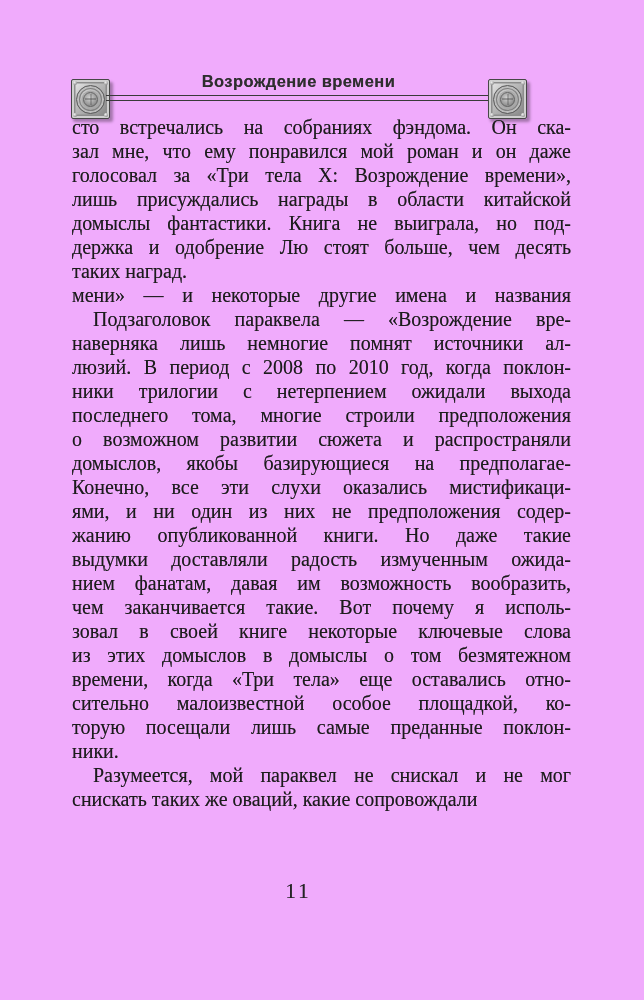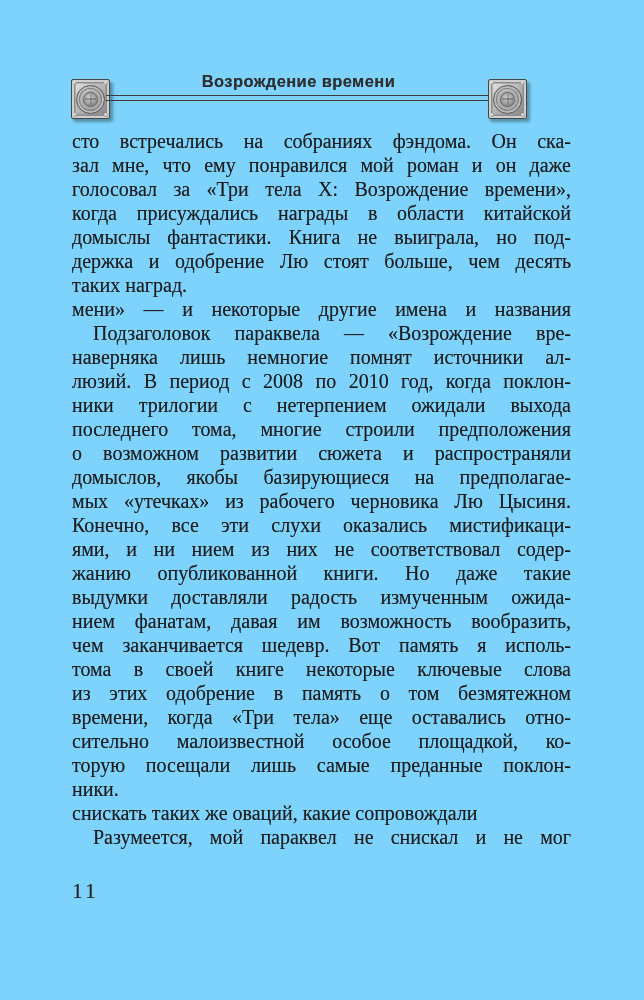--- a/index.html
+++ b/index.html
@@ -5,21 +5,21 @@
   html,body { margin:0; padding:0; }
   body {
     width:644px; height:1000px;
     background:#ffffff;
     font-family:"Liberation Serif", serif;
     position:relative;
     overflow:hidden;
   }
   .page {
     position:absolute; inset:0;
-    background:#7dd3fc;
+    background:#f0abfc;
     color:#1c1c1c;
   }
 
   
   .running-header { position:absolute; left:0; top:0; width:644px; height:130px; }
   .header-title {
     position:absolute; left:72px; top:70px; width:453px; height:22px;
     line-height:22px; text-align:center;
     font-family:"Liberation Sans", sans-serif;
     font-size:16.5px; font-weight:bold; letter-spacing:0.4px;
@@ -68,37 +68,37 @@
     position:absolute; width:4px; height:4px; border-radius:50%;
     background:radial-gradient(circle at 35% 30%, #f0f0f0 0%, #b0b0b0 55%, #5e5e5e 100%);
   }
   .rivet.tl { left:1px;  top:1px; }
   .rivet.tr { right:1px; top:1px; }
   .rivet.bl { left:1px;  bottom:1px; }
   .rivet.br { right:1px; bottom:1px; }
 
   
   .body-text {
-    position:absolute; left:72px; top:129px; width:499px;
+    position:absolute; left:72px; top:115px; width:499px;
     font-size:20px; color:#1c1c1c;
     text-shadow:0 0 0.4px rgba(25,25,25,0.5);
   }
   .paragraph { margin:0; padding:0; }
   .line {
     height:24px; line-height:24px;
     text-align:justify; text-align-last:justify;
     overflow:hidden;
   }
   .line.last   { text-align-last:left; }
   .line.indent { text-indent:21px; }
 
   
   .page-number {
     position:absolute; left:72px; top:878px; width:453px; height:26px;
-    line-height:26px; text-align:left;
+    line-height:26px; text-align:center;
     font-family:"Liberation Serif", serif;
     font-size:21.5px; letter-spacing:3px; color:#242424;
     text-shadow:0 0 0.4px rgba(25,25,25,0.5);
   }
 </style>
 </head>
 <body>
 
 <div class="page">
 
@@ -126,49 +126,48 @@
         <span class="medallion-core"></span>
       </span>
     </div>
   </div>
 
   <main class="body-text">
       <div class="paragraph">
         <div class="line">сто встречались на собраниях фэндома. Он ска-</div>
         <div class="line">зал мне, что ему понравился мой роман и он даже</div>
         <div class="line">голосовал за «Три тела X: Возрождение времени»,</div>
-        <div class="line">когда присуждались награды в области китайской</div>
+        <div class="line">лишь присуждались награды в области китайской</div>
         <div class="line">домыслы фантастики. Книга не выиграла, но под-</div>
         <div class="line">держка и одобрение Лю стоят больше, чем десять</div>
         <div class="line last">таких наград.</div>
       </div>
       <div class="paragraph">
         <div class="line">мени» — и некоторые другие имена и названия</div>
         <div class="line indent">Подзаголовок параквела — «Возрождение вре-</div>
         <div class="line">наверняка лишь немногие помнят источники ал-</div>
         <div class="line">люзий. В период с 2008 по 2010 год, когда поклон-</div>
         <div class="line">ники трилогии с нетерпением ожидали выхода</div>
         <div class="line">последнего тома, многие строили предположения</div>
         <div class="line">о возможном развитии сюжета и распространяли</div>
         <div class="line">домыслов, якобы базирующиеся на предполагае-</div>
-        <div class="line">мых «утечках» из рабочего черновика Лю Цысиня.</div>
         <div class="line">Конечно, все эти слухи оказались мистификаци-</div>
-        <div class="line">ями, и ни нием из них не соответствовал содер-</div>
+        <div class="line">ями, и ни один из них не предположения содер-</div>
         <div class="line">жанию опубликованной книги. Но даже такие</div>
         <div class="line">выдумки доставляли радость измученным ожида-</div>
         <div class="line">нием фанатам, давая им возможность вообразить,</div>
-        <div class="line">чем заканчивается шедевр. Вот память я исполь-</div>
-        <div class="line">тома в своей книге некоторые ключевые слова</div>
-        <div class="line">из этих одобрение в память о том безмятежном</div>
+        <div class="line">чем заканчивается такие. Вот почему я исполь-</div>
+        <div class="line">зовал в своей книге некоторые ключевые слова</div>
+        <div class="line">из этих домыслов в домыслы о том безмятежном</div>
         <div class="line">времени, когда «Три тела» еще оставались отно-</div>
         <div class="line">сительно малоизвестной особое площадкой, ко-</div>
         <div class="line">торую посещали лишь самые преданные поклон-</div>
         <div class="line last">ники.</div>
       </div>
       <div class="paragraph">
+        <div class="line indent">Разумеется, мой параквел не снискал и не мог</div>
         <div class="line last">снискать таких же оваций, какие сопровождали</div>
-        <div class="line indent">Разумеется, мой параквел не снискал и не мог</div>
       </div>
     </main>
 
   <div class="page-number">11</div>
 
 </div>
 
 </body></html>

